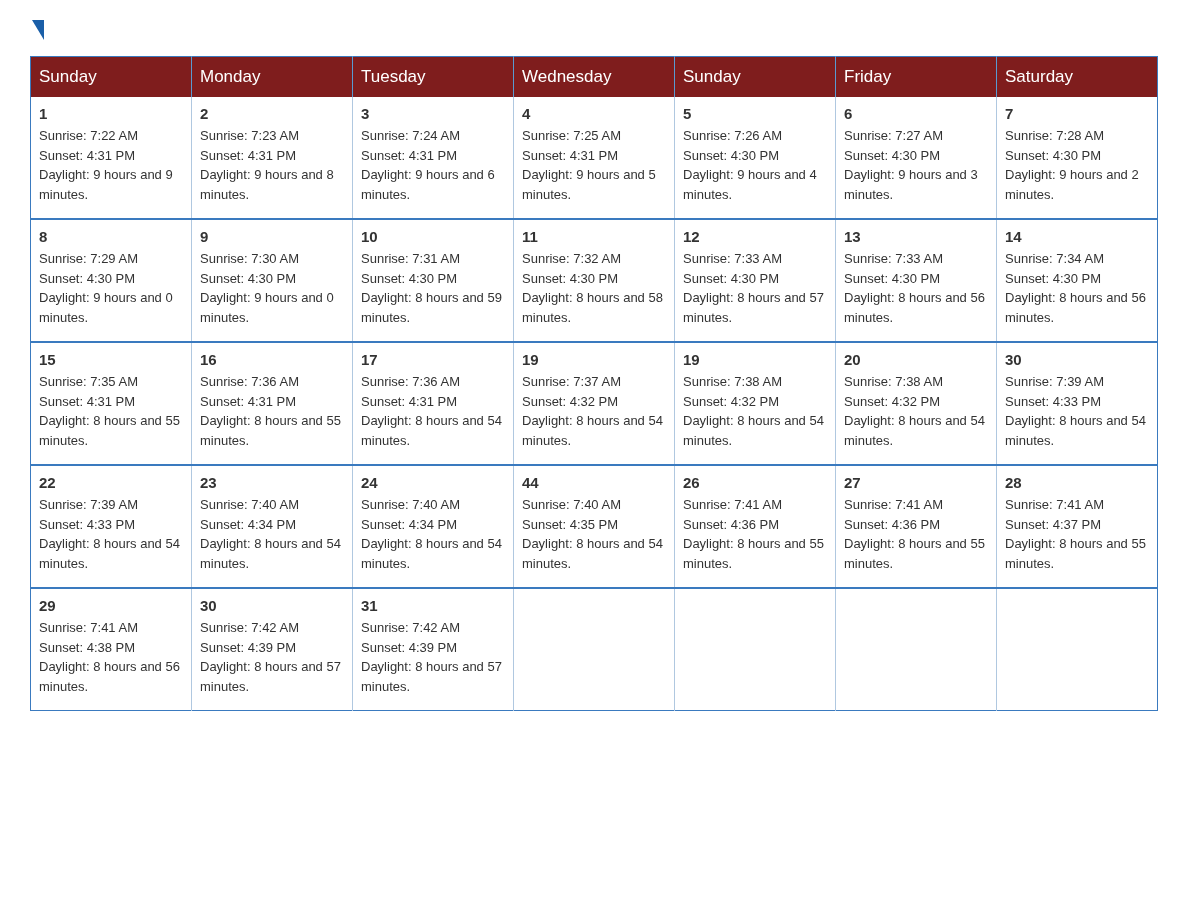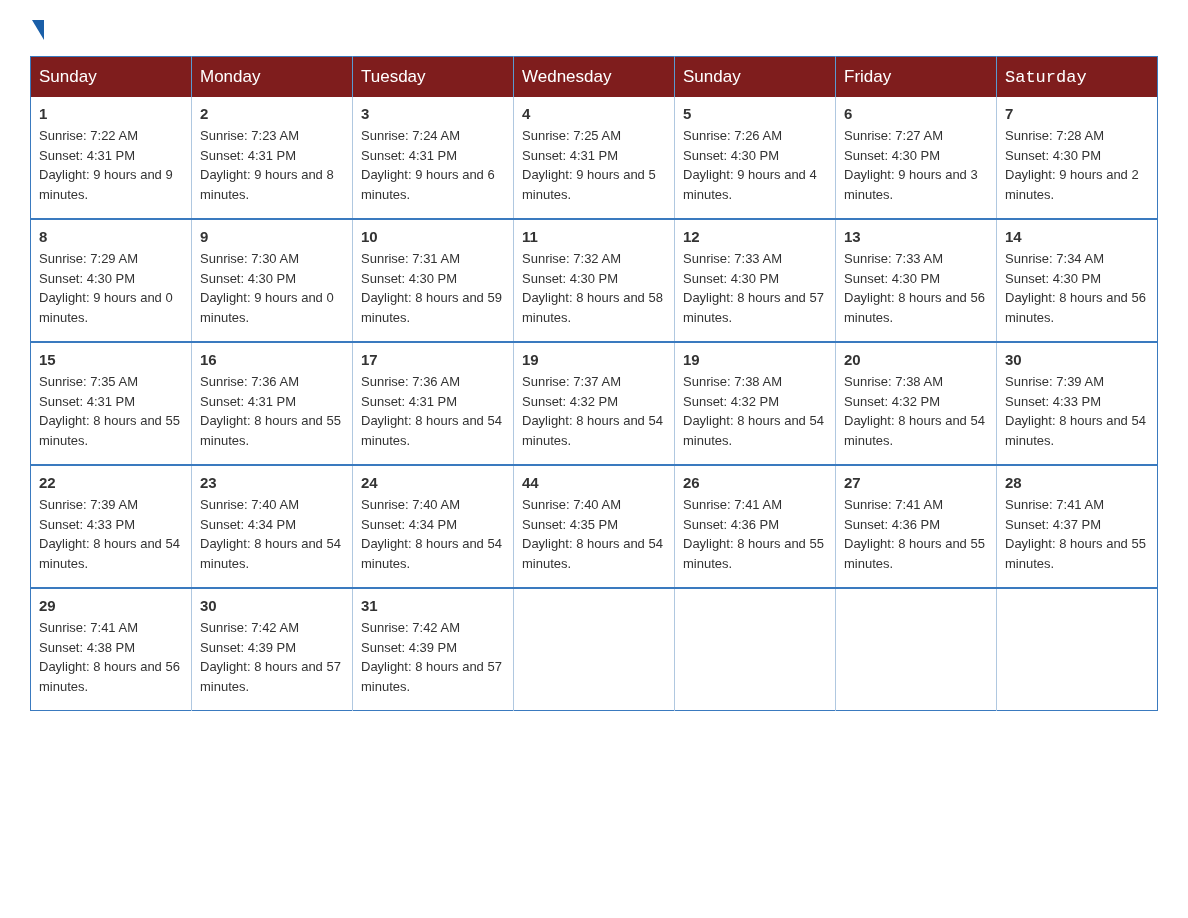--- a/index.html
+++ b/index.html
@@ -67,21 +67,20 @@
       background-color: #7f1d1d;
       color: #fff;
       font-size: 17px;
       font-weight: normal;
       padding: 10px 8px;
       text-align: left;
       border-right: 1px solid #5a9ad0;
     }
     .calendar-table th:last-child {
       border-right: none;
-      font-family: Liberation Mono, monospace;
     }
     .calendar-table td {
       vertical-align: top;
       padding: 8px 8px 14px 8px;
       border-right: 1px solid #b0c8e0;
       border-bottom: 2px solid #3a7abf;
       font-size: 13.5px;
       color: #333;
       width: calc(100% / 7);
     }

